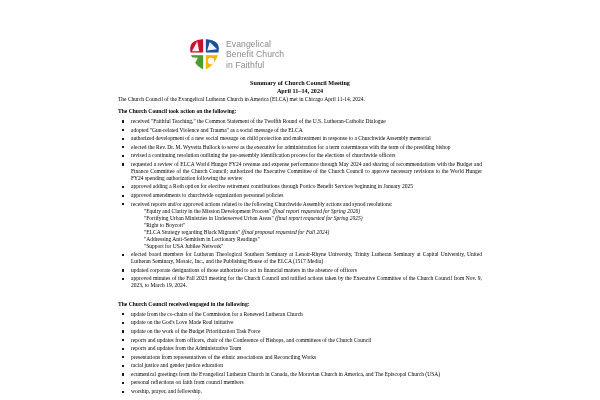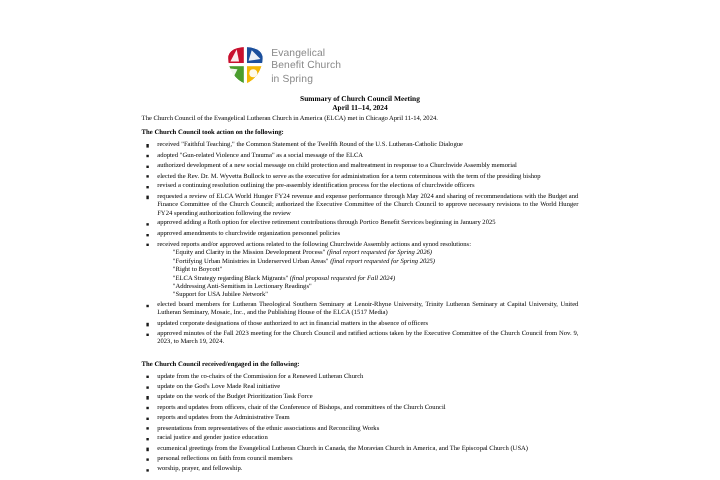--- a/index.html
+++ b/index.html
@@ -155,21 +155,21 @@
         <circle cx="70" cy="70" r="10" fill="#ffffff" opacity="0.92"></circle>
 
         <rect x="46" y="0" width="8" height="100" fill="#ffffff"></rect>
         <rect x="0" y="44" width="100" height="8" fill="#ffffff"></rect>
       </g>
       <path d="M50 2 C72 2 95 10 95 32 C95 62 76 88 50 98 C24 88 5 62 5 32 C5 10 28 2 50 2 Z" fill="none" stroke="#ffffff" stroke-width="3"></path>
     </svg>
     <div class="logo-wordmark">
       <span>Evangelical</span>
       <span>Benefit Church</span>
-      <span>in Spring</span>
+      <span>in Faithful</span>
     </div>
   </div>
 
   <div class="doc-title">
     <span>Summary of Church Council Meeting</span>
     <span class="line2">April 11–14, 2024</span>
   </div>
 
   <div class="body-area">
 

